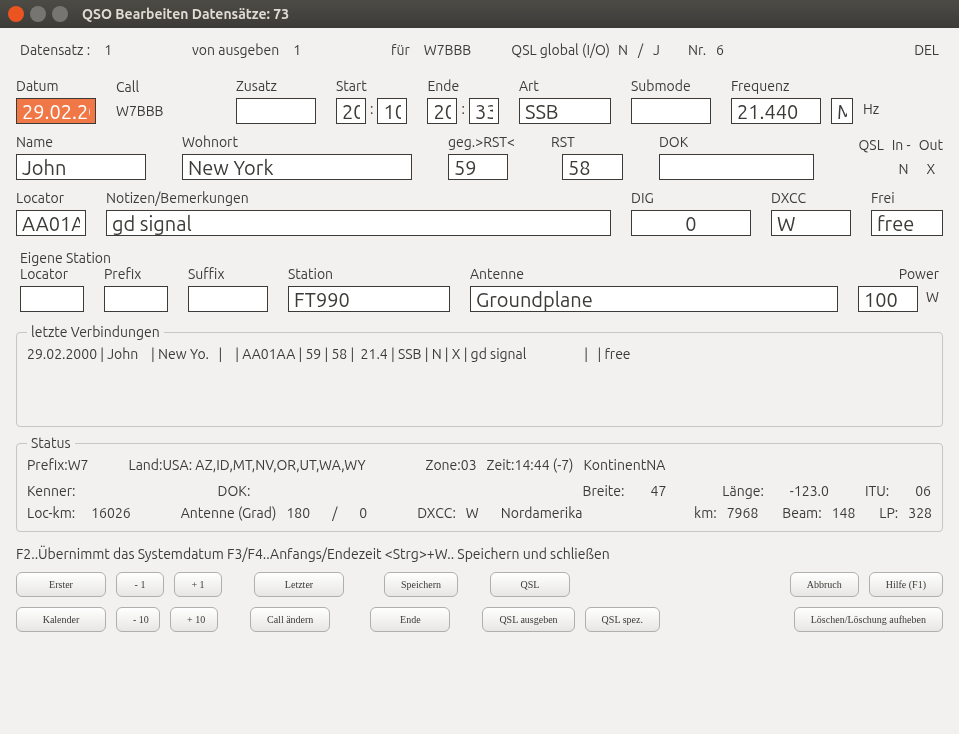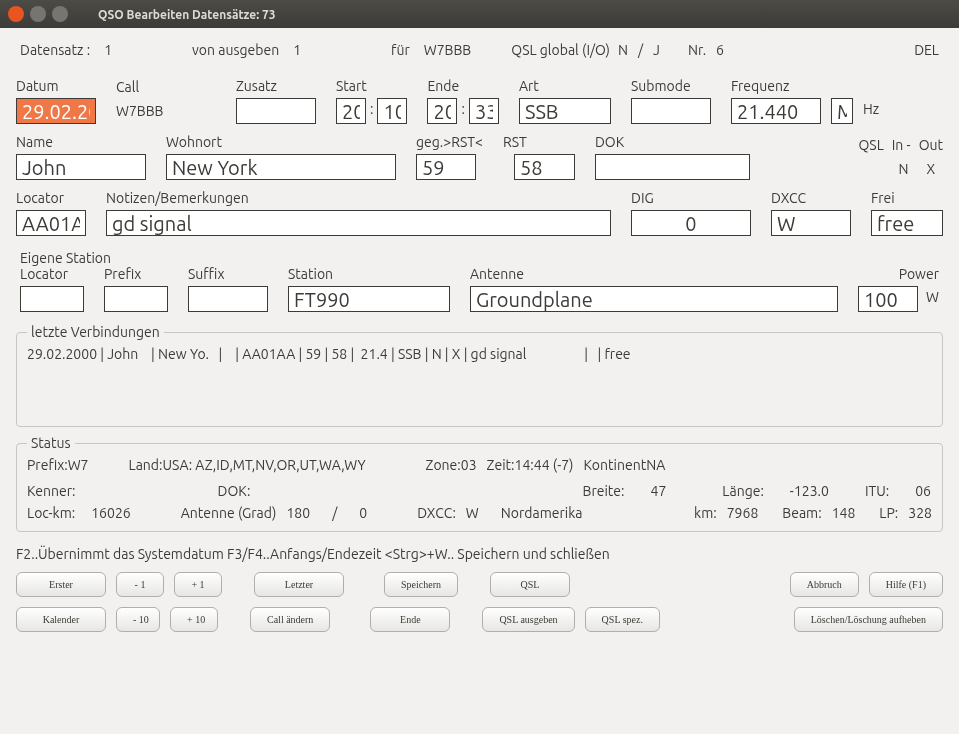--- a/index.html
+++ b/index.html
@@ -21,22 +21,22 @@
     .win-btn {
       width: 16px; height: 16px; border-radius: 50%;
       display: inline-block;
     }
     .win-close { background: #e95420; }
     .win-min { background: #767571; }
     .win-max { background: #767571; }
     .titlebar .title {
       color: #dfdbd2;
       font-weight: bold;
-      font-size: 12px;
-      margin-left: 24px;
+      font-size: 14px;
+      margin-left: 8px;
     }
     .content { padding: 14px 16px 16px 16px; }
     .lbl { color: #3c3b37; white-space: nowrap; }
     .val { color: #3c3b37; white-space: nowrap; }
     input.fld {
       border: 1px solid #3c3b37;
       background: #fff;
       padding: 3px 5px;
       font-size: 20px;
       font-family: inherit;
@@ -144,21 +144,21 @@
     <div class="stack">
       <span class="lbl">Frequenz</span>
       <div style="display:flex;align-items:center;gap:10px">
         <input class="fld" style="width: 90px;" value="21.440">
         <input class="fld" style="width: 22px;" value="M">
         <span class="lbl">Hz</span>
       </div>
     </div>
   </div>
 
-  <div class="field-row" style="gap:20px; margin-top:10px;">
+  <div class="field-row" style="gap:36px; margin-top:10px;">
     <div class="stack">
       <span class="lbl">Name</span>
       <input class="fld" style="width: 130px;" value="John">
     </div>
     <div class="stack">
       <span class="lbl">Wohnort</span>
       <input class="fld" style="width: 230px;" value="New York">
     </div>
     <div class="stack">
       <span class="lbl">geg.&gt;RST&lt;</span>

